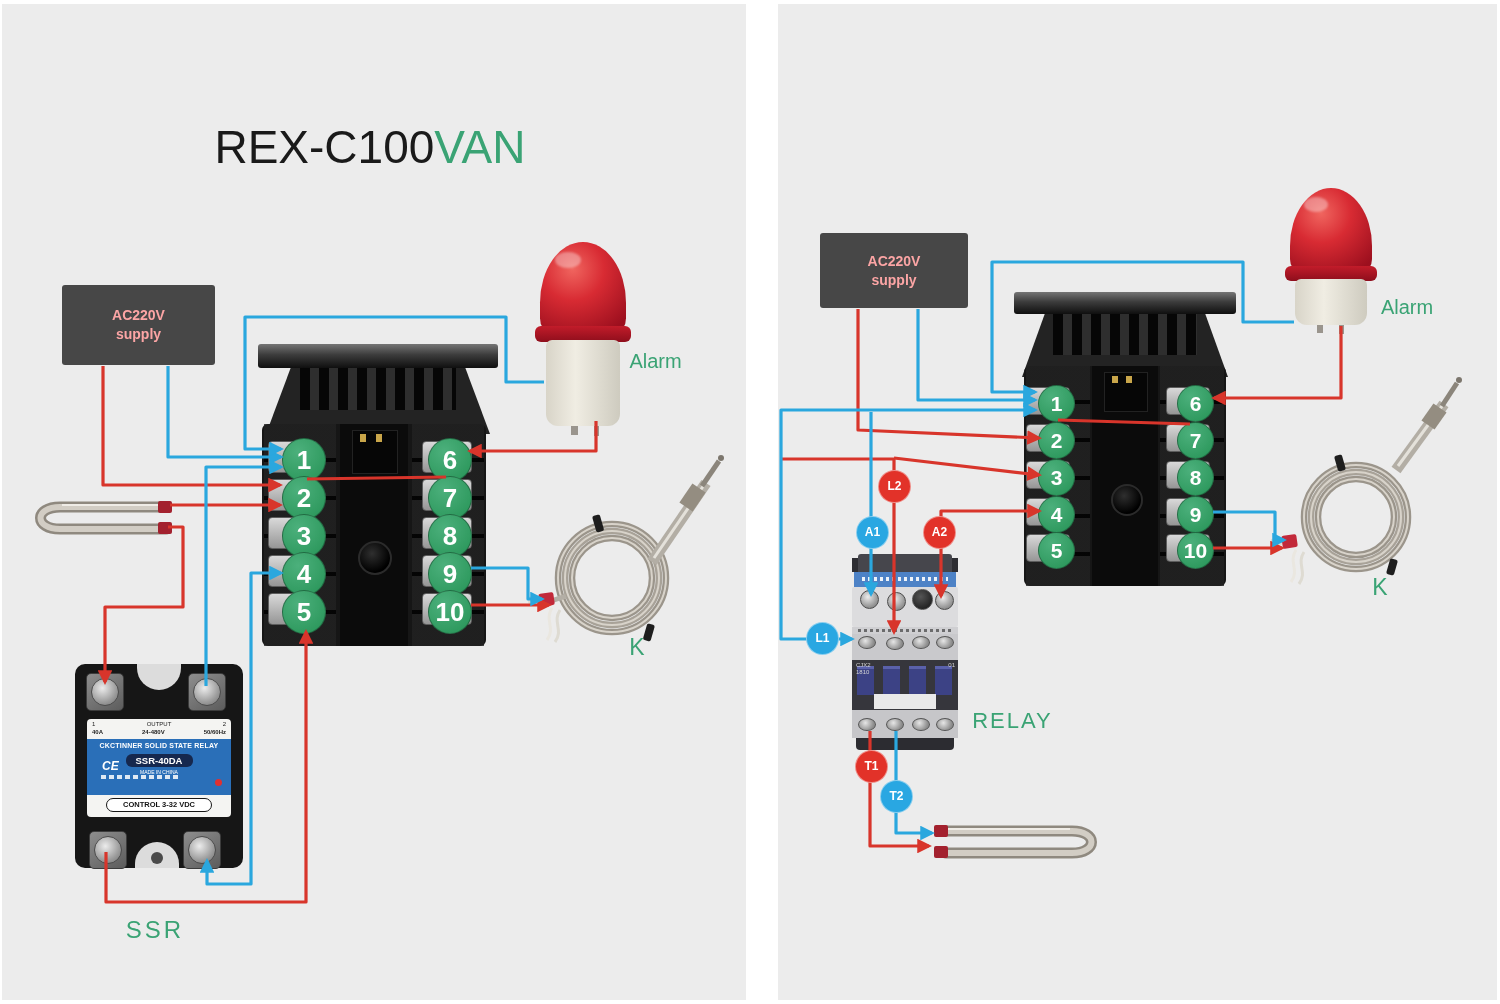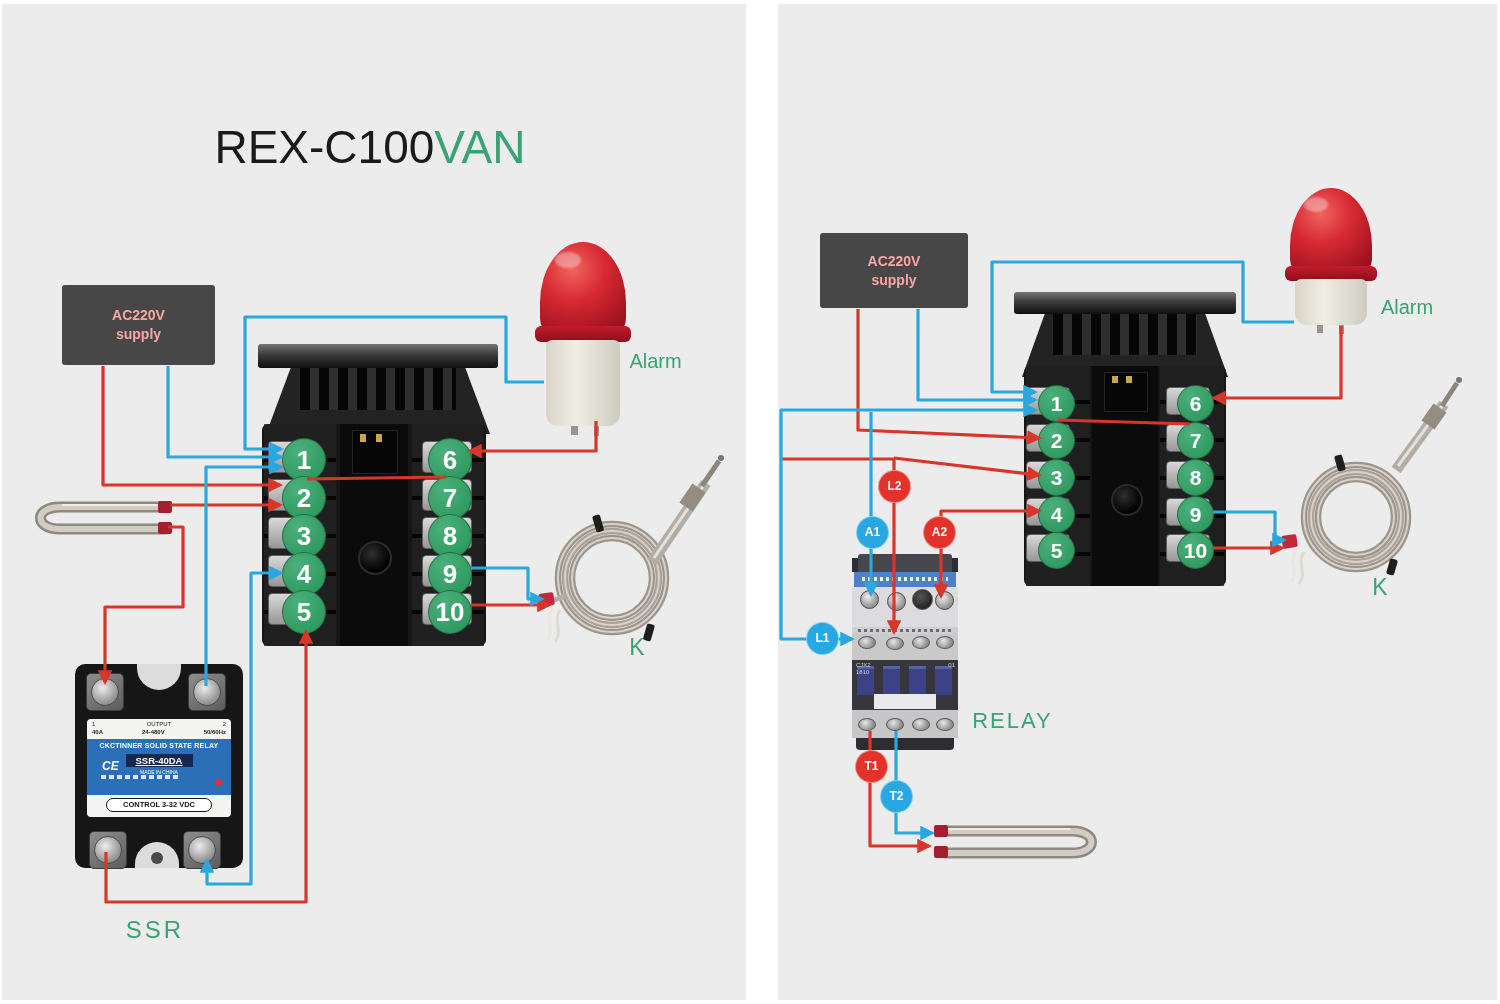--- a/index.html
+++ b/index.html
@@ -38,21 +38,21 @@
   
   .ssr{position:absolute;background:#161616;border-radius:10px;}
   .notch{position:absolute;background:#dcdcdc;}
   .plate{position:absolute;background:linear-gradient(145deg,#8e8e8e,#5c5c5c);border-radius:5px;border:1px solid #3c3c3c;}
   .screw{position:absolute;border-radius:50%;background:radial-gradient(circle at 40% 35%,#ececec,#9d9d9d 60%,#6d6d6d);border:1px solid #4c4c4c;}
   .ssrlabel{position:absolute;background:#f4f4f2;border-radius:4px;overflow:hidden;}
   .ssr-top{height:19px;padding:1px 5px 0 5px;font-size:6px;color:#222;}
   .ssr-top .r{display:flex;justify-content:space-between;line-height:8px;}
   .ssr-band{position:relative;height:53px;background:#2a6fb8;color:#fff;text-align:center;padding-top:3px;}
   .ssr-brand{font-size:7px;font-weight:bold;letter-spacing:.2px;line-height:8px;}
-  .ssr-model{display:inline-block;background:#16284e;border-radius:0;padding:1px 10px;font-size:9.5px;font-weight:bold;margin-top:2px;text-decoration:underline;}
+  .ssr-model{display:inline-block;background:#16284e;border-radius:6px;padding:1px 10px;font-size:9.5px;font-weight:bold;margin-top:2px;}
   .ssr-made{font-size:5px;line-height:6px;margin-top:1px;}
   .ssr-ce{position:absolute;left:7px;top:20px;font-size:12px;font-weight:bold;font-style:italic;margin-left:8px;}
   .ssr-dot{position:absolute;right:9px;bottom:9px;width:7px;height:7px;border-radius:50%;background:#e03030;}
   .ssr-cjk{position:absolute;left:14px;bottom:16px;width:78px;height:4px;
     background:repeating-linear-gradient(90deg,rgba(255,255,255,.85) 0 5px,transparent 5px 8px);}
   .ssr-ctrl{margin:3px auto 0 auto;width:104px;border:1.5px solid #161616;border-radius:8px;
     font-size:7.5px;font-weight:bold;color:#111;text-align:center;line-height:12px;background:#fff;}
   
   .cont{position:absolute;}
   .cpart{position:absolute;}

